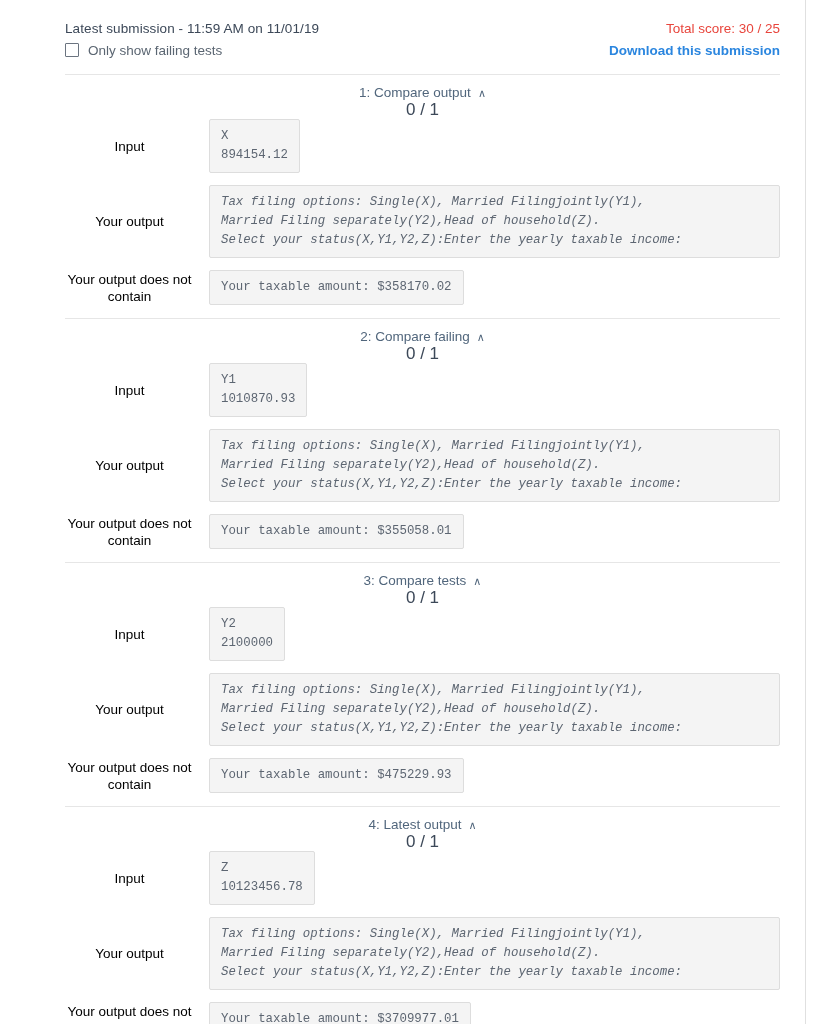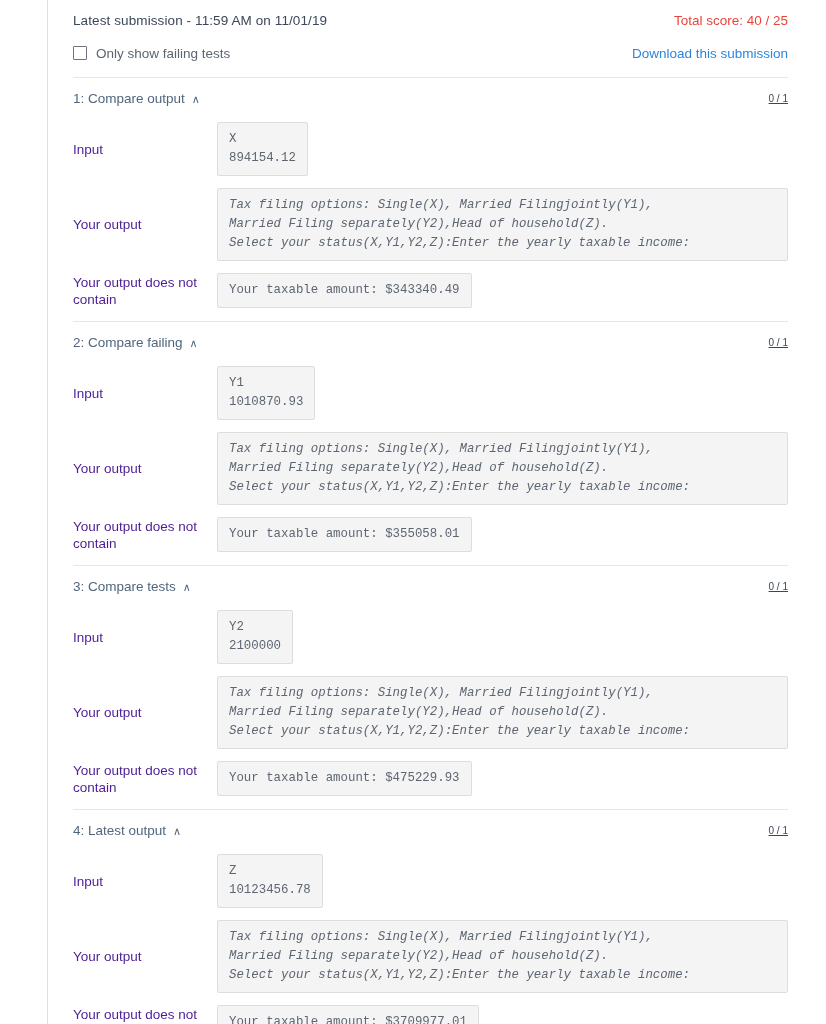--- a/index.html
+++ b/index.html
@@ -28,40 +28,40 @@
     top: 0;
     bottom: 0;
     width: 1px;
     background: #e0e0e0;
   }
   .rail.left  { left: 47px; }
   .rail.right { left: 805px; }
 
   #content {
     position: absolute;
-    left: 52px;
+    left: 44px;
     top: 0;
     width: 757px;
     height: 1024px;
     box-sizing: border-box;
-    padding: 0 21px;
+    padding: 8px 21px;
     background: #fff;
   }
 
   
   .sub-header {
     padding-top: 9px;
   }
   .sub-row {
     display: flex;
     align-items: center;
     justify-content: space-between;
     height: 22px;
   }
-  .sub-row + .sub-row { margin-top: 11px; }
+  .sub-row + .sub-row { margin-top: 0; }
 
   .sub-title {
     font-size: 13.5px;
     color: #3c4858;
     letter-spacing: 0.1px;
   }
   .total-score {
     font-size: 13.5px;
     color: #e8453c;
     font-weight: 400;
@@ -82,73 +82,73 @@
     background: #fff;
     flex: none;
   }
   .chk-label {
     font-size: 13.5px;
     color: #5b6672;
   }
   .dl-link {
     font-size: 13.5px;
     color: #2b86df;
-    font-weight: normal;
+    font-weight: bold;
     text-decoration: none;
     cursor: pointer;
   }
 
   
   .test {
     border-top: 1px solid #e6e6e6;
     margin-top: 13px;
     padding-top: 10px;
   }
   .test-head {
     display: flex;
     align-items: center;
     justify-content: space-between;
     height: 20px;
+    flex-direction: column;
   }
   .test-name {
     font-size: 13.5px;
     color: #51667c;
     display: flex;
     align-items: center;
     gap: 7px;
     cursor: pointer;
   }
   .caret {
     display: inline-block;
     line-height: 1;
     font-size: 11px;
     color: #51667c;
     transform: translateY(1px);
   }
   .test-score {
-    font-size: 10px;
+    font-size: 17px;
     color: #3c4858;
-    text-decoration: underline;
   }
 
   
   .rows { margin-top: 14px; }
   .row {
     display: flex;
     align-items: center;
     margin-bottom: 12px;
   }
   .row-label {
     width: 144px;
     flex: none;
-    text-align: left;
+    text-align: center;
     padding-right: 15px;
     box-sizing: border-box;
     font-size: 13.5px;
-    color: #4c1d95;
+    color: #000000;
     line-height: 17px;
   }
   .row-value {
     display: inline-block;
     background: #f4f4f4;
     border: 1px solid #dddddd;
     border-radius: 2px;
     padding: 7px 11px;
     font-family: "Liberation Mono", "DejaVu Sans Mono", monospace;
     font-size: 12.4px;
@@ -170,21 +170,21 @@
 <div id="page">
 
   <div class="rail left"></div>
   <div class="rail right"></div>
 
   <div id="content">
 
     <div class="sub-header">
       <div class="sub-row">
         <span class="sub-title">Latest submission - 11:59 AM on 11/01/19</span>
-        <span class="total-score">Total score: 40 / 25</span>
+        <span class="total-score">Total score: 30 / 25</span>
       </div>
       <div class="sub-row">
         <span class="chk-wrap">
           <span class="chk-box"></span>
           <span class="chk-label">Only show failing tests</span>
         </span>
         <a class="dl-link" href="#">Download this submission</a>
       </div>
     </div>
 
@@ -205,21 +205,21 @@
       </div>
       <div class="row wide">
         <div class="row-label">Your output</div>
         <div class="row-value">Tax filing options: Single(X), Married Filingjointly(Y1),
 Married Filing separately(Y2),Head of household(Z).
 Select your status(X,Y1,Y2,Z):Enter the yearly taxable income:</div>
       </div>
       <div class="row">
         <div class="row-label">Your output does
 not contain</div>
-        <div class="row-value">Your taxable amount: $343340.49</div>
+        <div class="row-value">Your taxable amount: $358170.02</div>
       </div>
     </div>
   </div>
 
   <div class="test">
     <div class="test-head">
       <span class="test-name">
         <span>2: Compare failing</span>
         <span class="caret">∧</span>
       </span>

